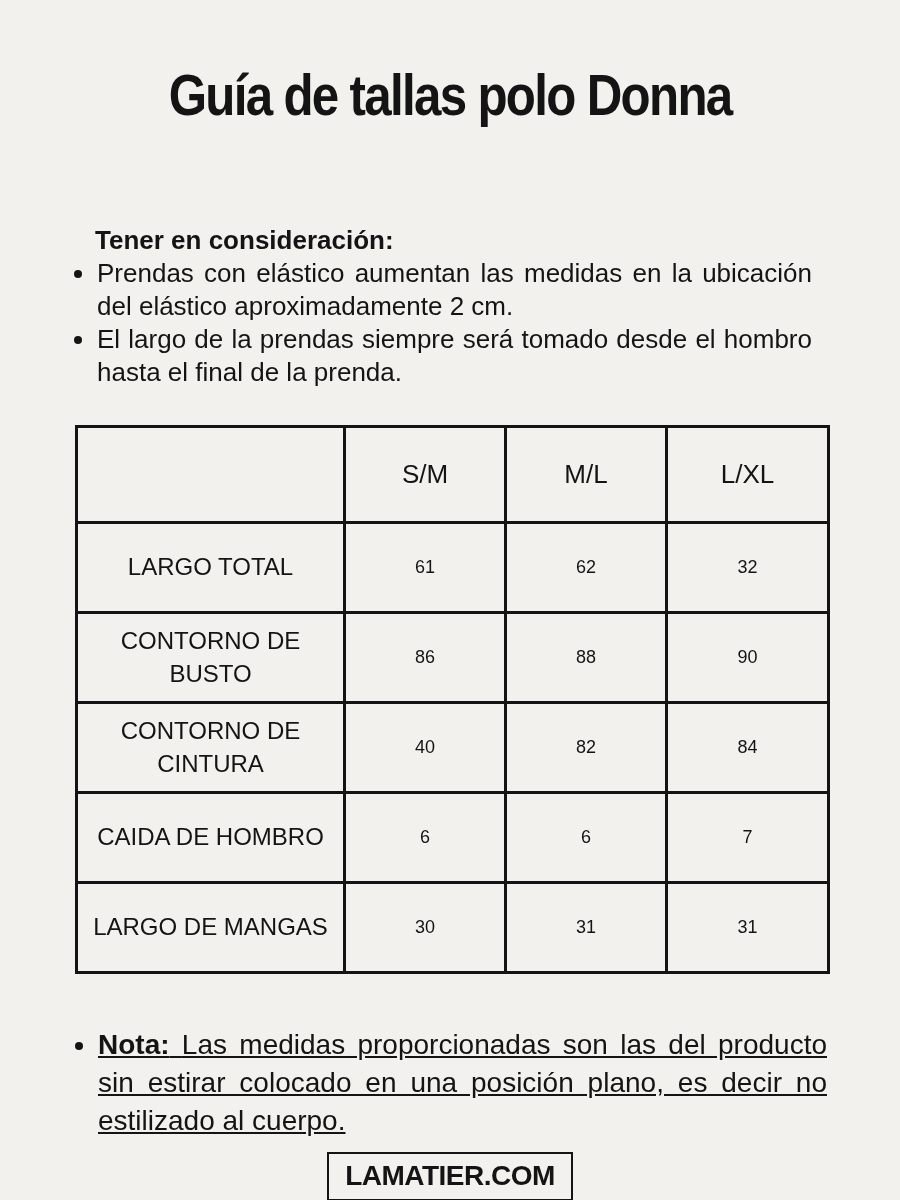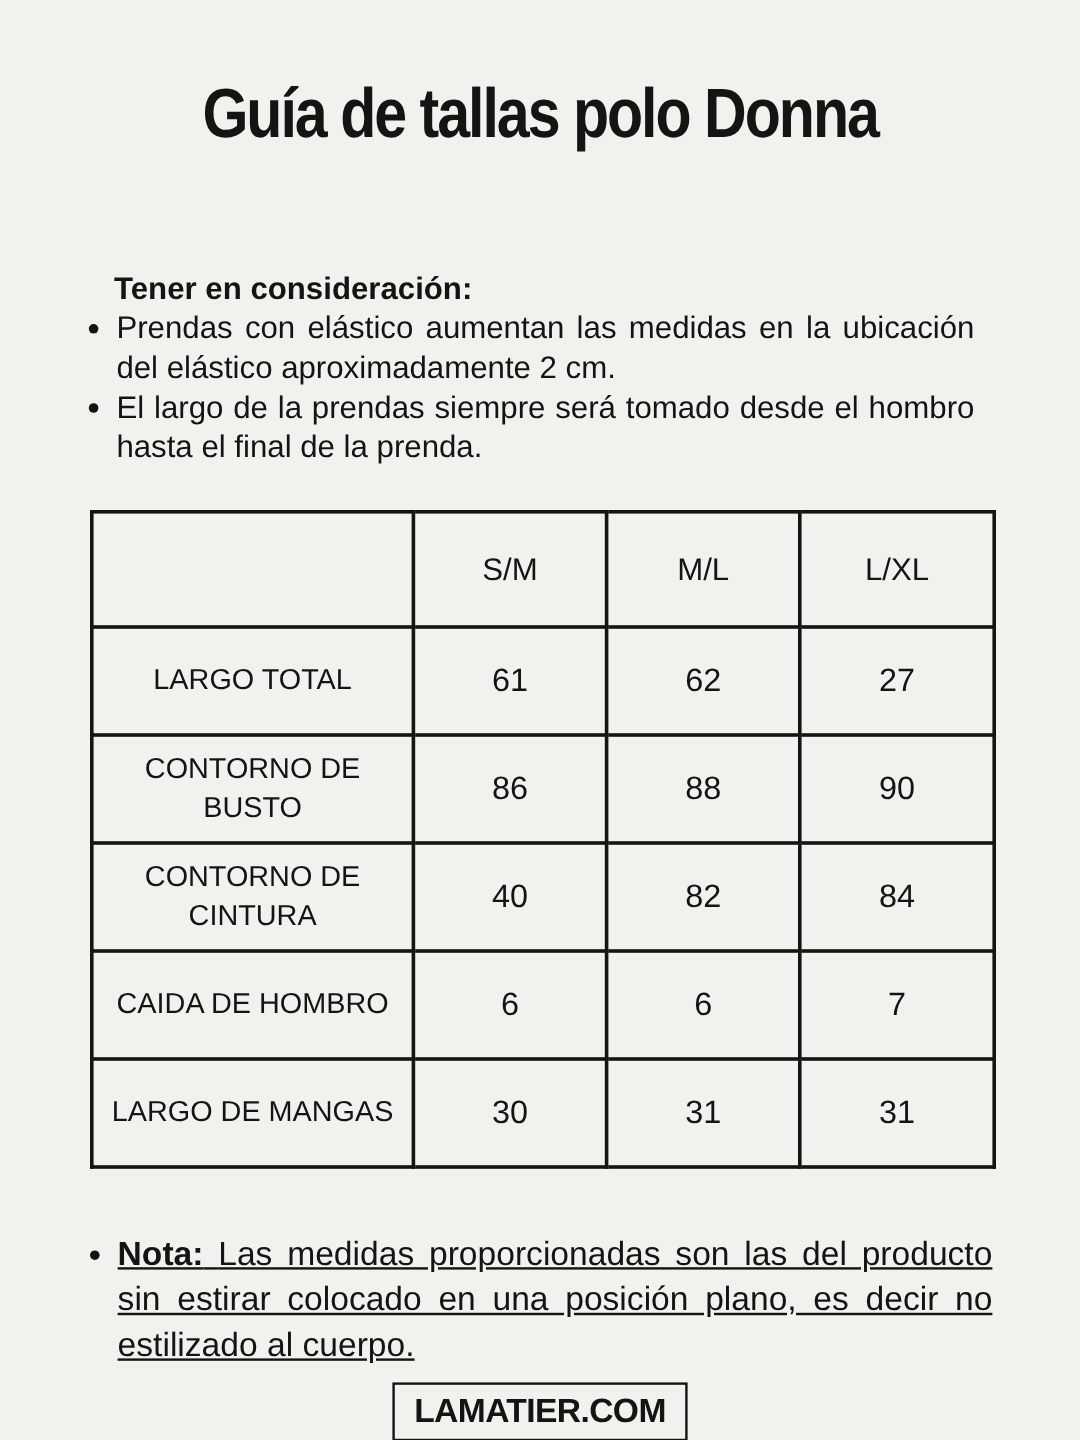--- a/index.html
+++ b/index.html
@@ -66,21 +66,21 @@
   }
   .size-table thead tr { height: 96px; padding-left: 32px; }
   .size-table tbody tr { height: 90px; }
   .size-table th { font-size: 26px; }
   .row-label {
     font-size: 24px;
     line-height: 1.35;
     white-space: pre-line;
     padding: 0 28px;
   }
-  .cell-value { font-size: 27px; }
+  .cell-value { font-size: 18px; }
   .col-label { width: 268px; }
   .col-size1 { width: 161px; }
   .col-size2 { width: 161px; }
   .col-size3 { width: 162px; }
 
   
   .note {
     margin: 52px 73px 0 79px;
     font-size: 28px;
     line-height: 38px;
@@ -130,21 +130,21 @@
       <th>S/M</th>
       <th>M/L</th>
       <th>L/XL</th>
     </tr>
   </thead>
   <tbody>
     <tr>
       <td class="row-label">LARGO TOTAL</td>
       <td class="cell-value">61</td>
       <td class="cell-value">62</td>
-      <td class="cell-value">27</td>
+      <td class="cell-value">32</td>
     </tr>
     <tr>
       <td class="row-label">CONTORNO DE
 BUSTO</td>
       <td class="cell-value">86</td>
       <td class="cell-value">88</td>
       <td class="cell-value">90</td>
     </tr>
     <tr>
       <td class="row-label">CONTORNO DE

